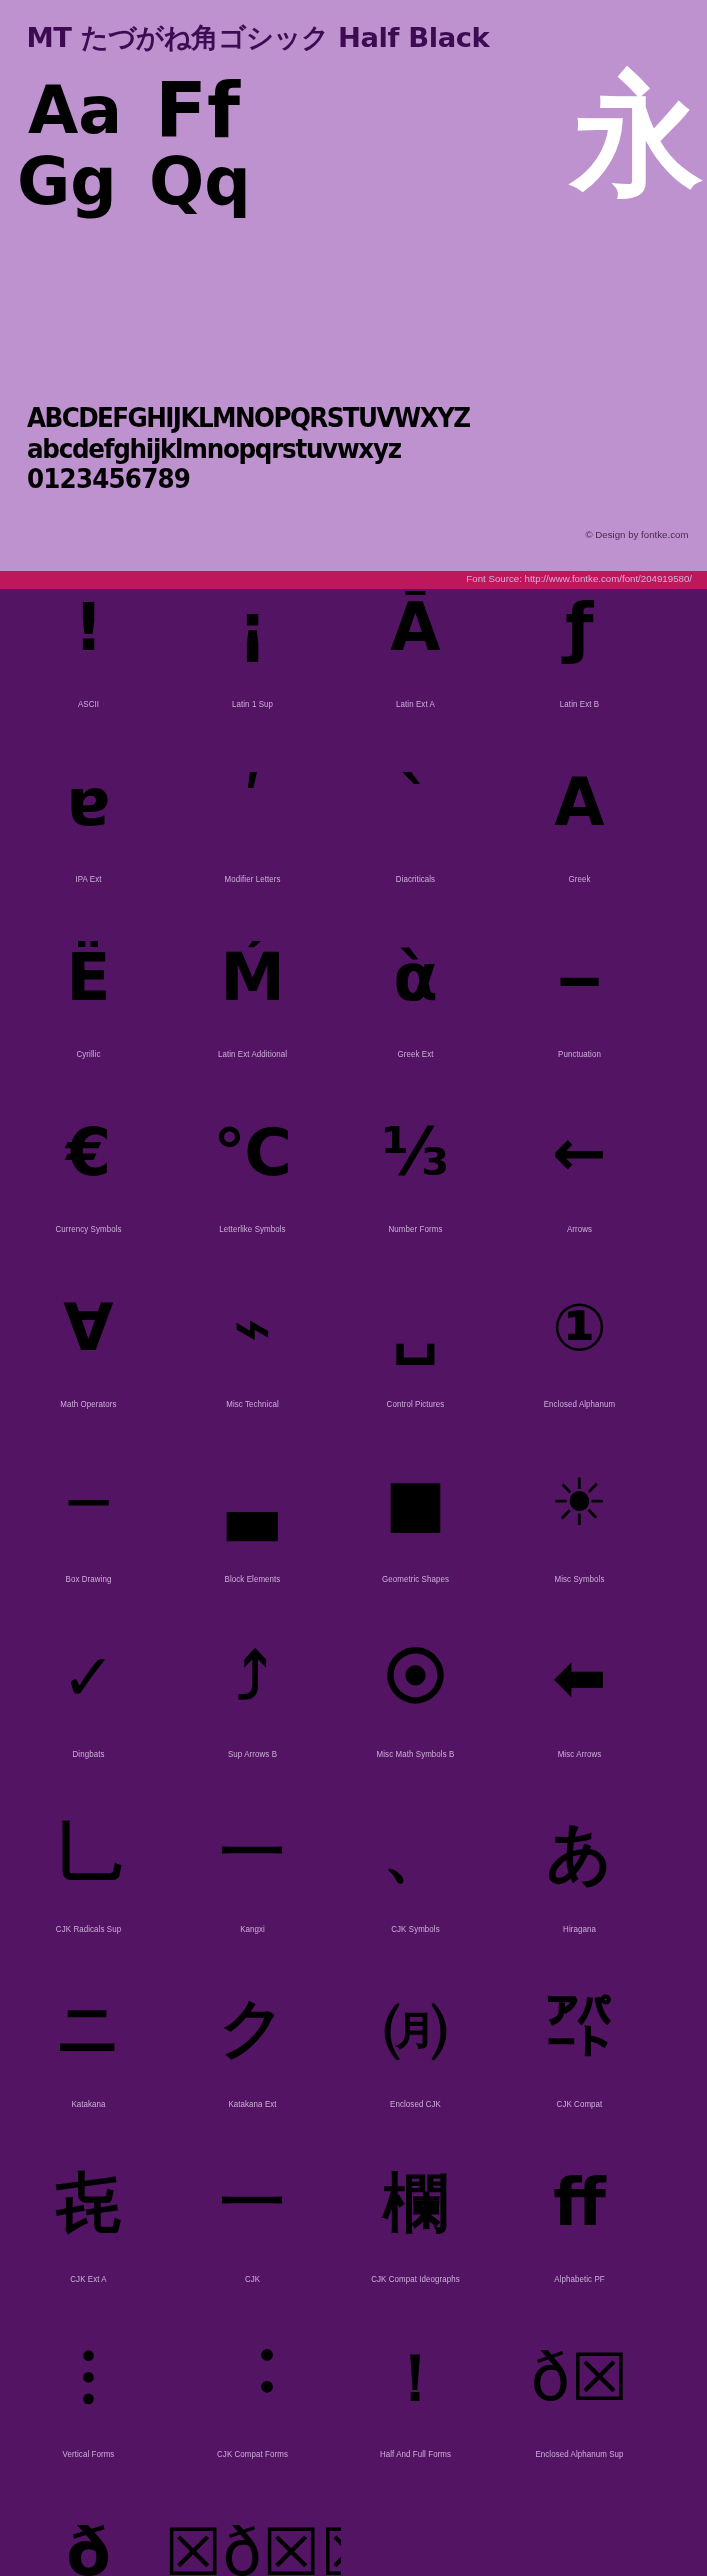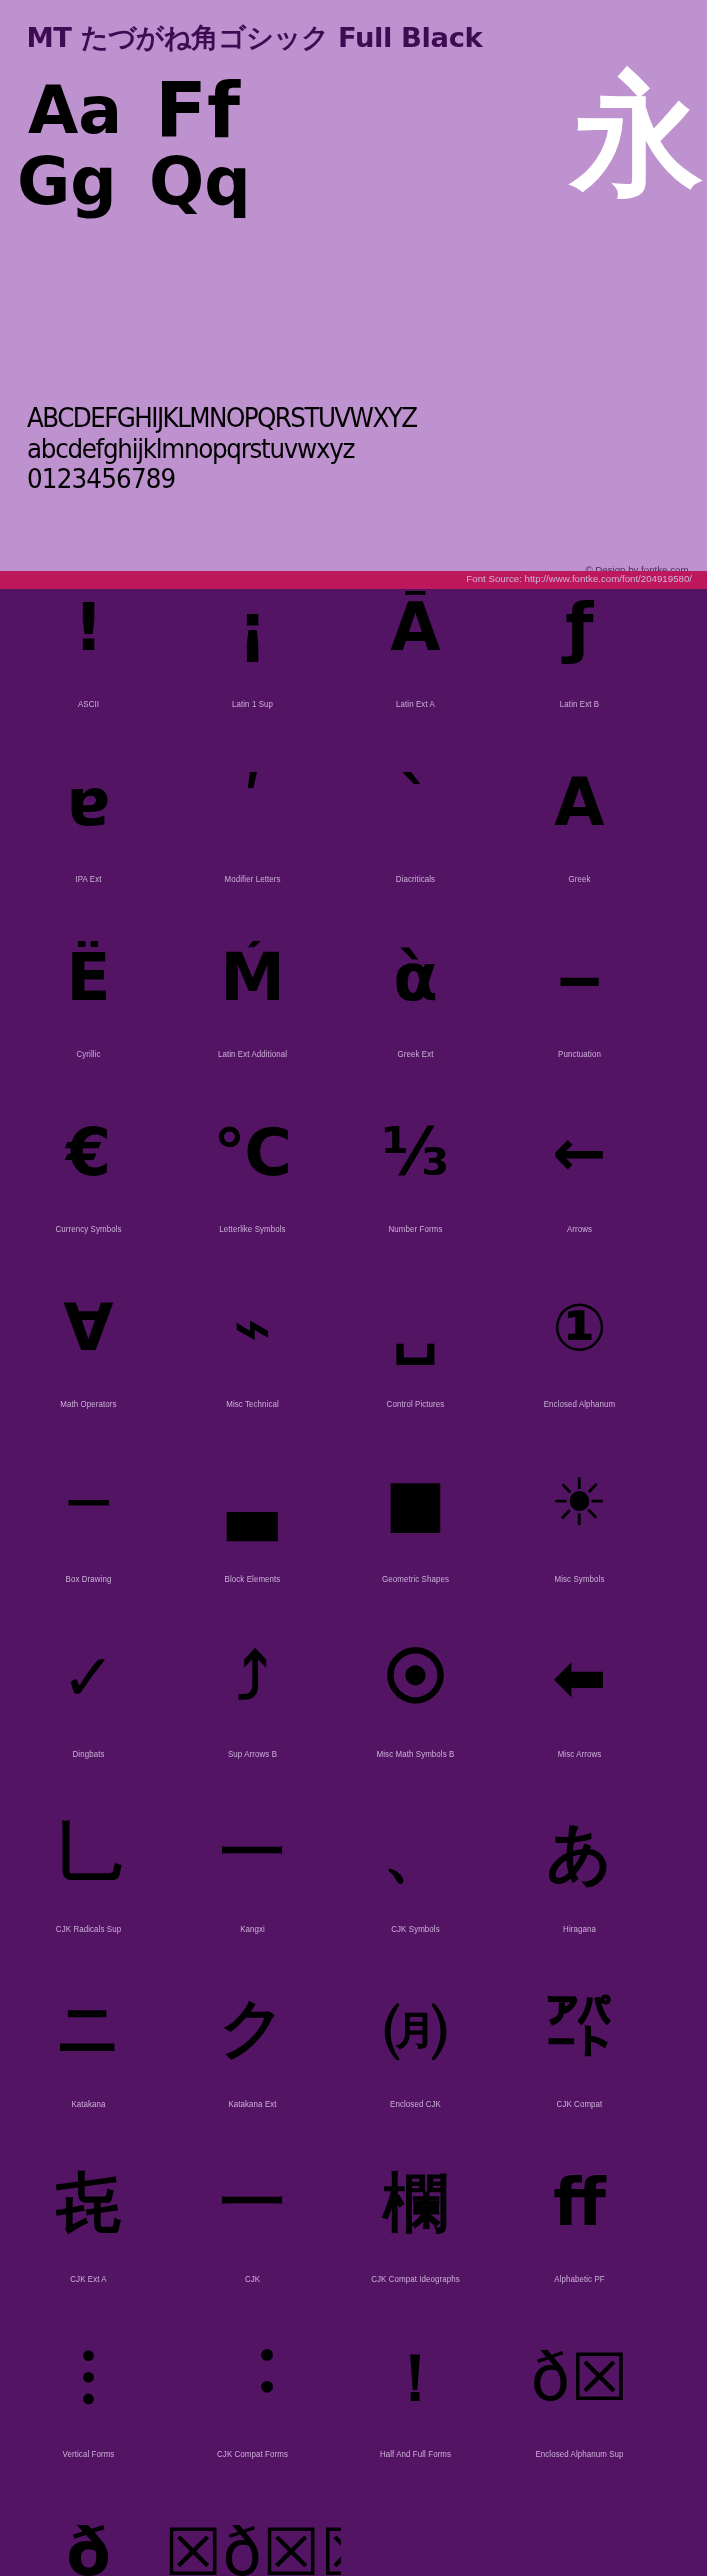--- a/index.html
+++ b/index.html
@@ -67,21 +67,21 @@
     line-height: 1;
     color: #ffffff;
   }
 
   #alphabet-block {
     position: absolute;
     left: 26.5px;
     top: 403px;
     width: 655px;
     font-family: "DejaVu Sans", sans-serif;
-    font-weight: normal;
+    font-weight: bold;
     color: #000;
   }
   .alpha-line {
     display: block;
     font-size: 26.5px;
     line-height: 1.16;
     letter-spacing: -1.4px;
     white-space: nowrap;
     transform: scaleX(0.93);
     transform-origin: left center;
@@ -90,21 +90,20 @@
   .alpha-line.digits { letter-spacing: -0.9px; }
 
   #design-credit {
     position: absolute;
     right: 19.5px;
     top: 529px;
     font-family: "Liberation Sans", sans-serif;
     font-size: 9.7px;
     color: #4a2a58;
     white-space: nowrap;
-    margin-top: 35px;
   }
 
   
   #source-bar {
     position: absolute;
     left: 0;
     top: 571px;
     width: 708px;
     height: 17.7px;
     background: #be185d;
@@ -164,21 +163,21 @@
     height: 103px;
     overflow: hidden;
   }
   .block-glyph.tofu  { font-weight: normal; }
 </style>
 </head>
 <body>
 
 <div id="hero">
 
-  <div id="font-title">MT たづがね角ゴシック Full Black</div>
+  <div id="font-title">MT たづがね角ゴシック Half Black</div>
 
   <div id="sample-grid">
     <span class="sample-cell sample-aa">Aa</span>
     <span class="sample-cell sample-ff">Ff</span>
     <span class="sample-cell sample-gg">Gg</span>
     <span class="sample-cell sample-qq">Qq</span>
   </div>
 
   <div id="cjk-sample">永</div>
 

